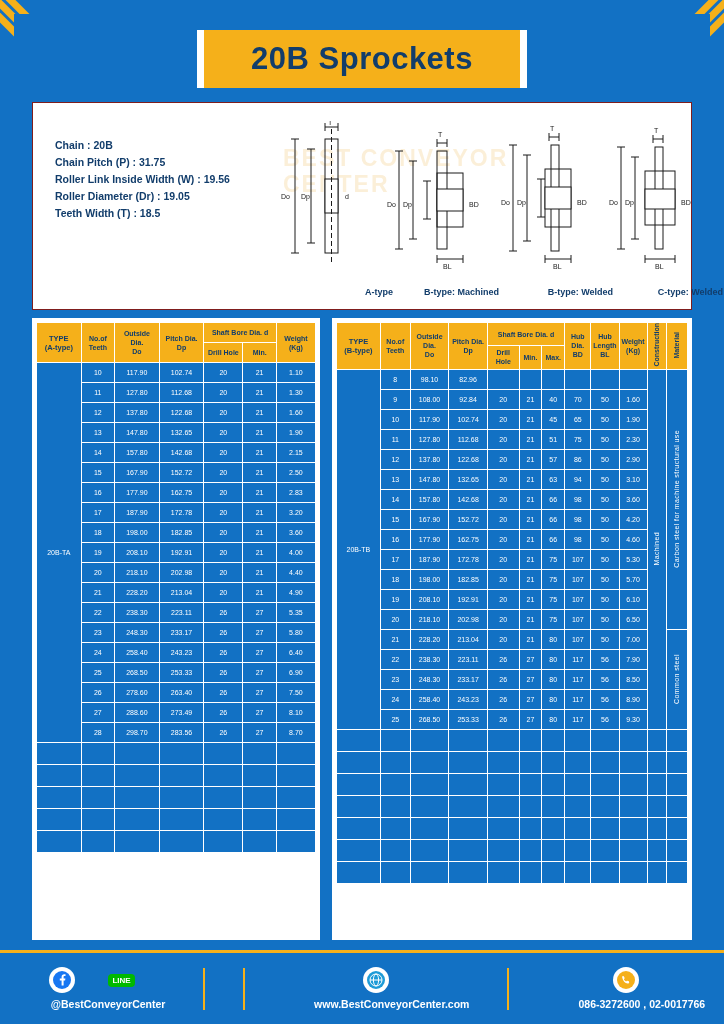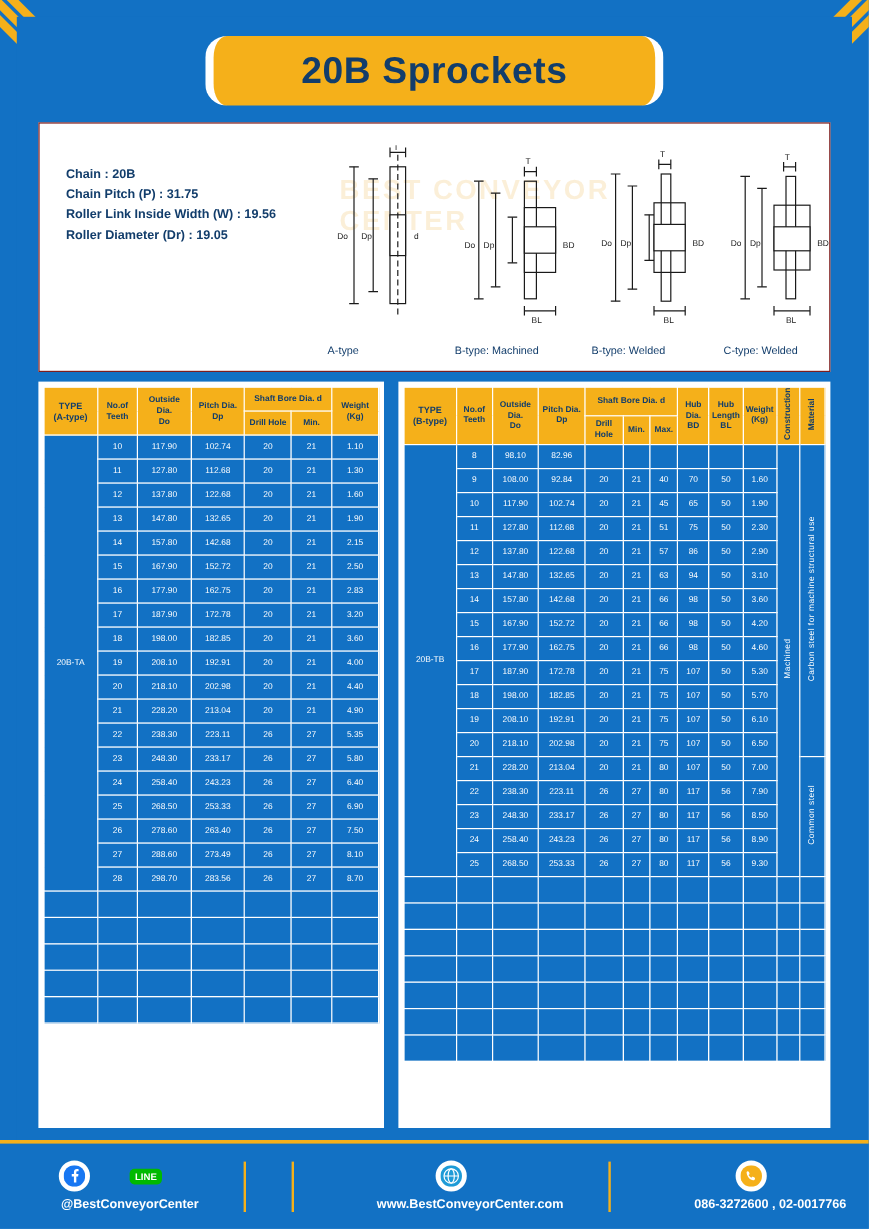--- a/index.html
+++ b/index.html
@@ -36,25 +36,24 @@
     position:absolute;
     left:14px; top:14px; right:14px; bottom:72px;
     background:#1271c4;
   }
   
   .title-wrap {
     position:absolute; left:0; right:0; top:16px; display:flex; justify-content:center;
   }
   .title-box {
     background:#f5b01a;
-    width:382px; height:58px;
+    width:330px; height:58px;
     display:flex; align-items:center; justify-content:center;
     border-left:7px solid #ffffff;
     border-right:7px solid #ffffff;
-    border-radius:18px;
   }
   .title-box .t {
     font-size:31px; font-weight:bold; color:#123d6b; letter-spacing:0.5px;
   }
   
   .spec-panel {
     position:absolute; left:18px; right:18px; top:88px; height:208px;
     background:#ffffff; border:1px solid #7f1d1d;
     display:flex;
   }
@@ -65,21 +64,21 @@
   .spec-text div { white-space:nowrap; }
   .spec-figs { flex:1; position:relative; }
   .wm {
     position:absolute; left:18px; top:42px; width:230px; height:120px;
     opacity:0.25; pointer-events:none;
   }
   .wm-txt { font-size:23px; font-weight:bold; color:#f0c069; line-height:26px; letter-spacing:2px;}
   .fig { position:absolute; top:18px; width:120px; height:160px; }
   .fig .cap {
     position:absolute; bottom:-16px; left:0; width:100%;
-    text-align:left; font-size:9px; color:#123d6b; font-weight:normal;
+    text-align:right; font-size:9px; color:#123d6b; font-weight:bold;
   }
   
   .tables { position:absolute; left:18px; right:18px; top:304px; bottom:12px; display:flex; gap:12px;border-radius:17px; }
   .tbl-wrap { background:#ffffff; padding:4px; }
   .tbl-a { width:288px; }
   .tbl-b { flex:1; }
   table { border-collapse:collapse; width:100%; table-layout:fixed; }
   td, th {
     border:1px solid #ffffff;
     font-size:7px; color:#ffffff; text-align:center;
@@ -134,20 +133,21 @@
         <div class="t">20B Sprockets</div>
       </div>
     </div>
 
     <div class="spec-panel">
       <div class="spec-text">
         <div>Chain : 20B</div>
         <div>Chain Pitch (P) : 31.75</div>
         <div>Roller Link Inside Width (W) : 19.56</div>
         <div>Roller Diameter (Dr) : 19.05</div>
+        <div>Teeth Width (T) : 18.5</div>
       </div>
       <div class="spec-figs">
         <div class="wm">
           <div class="wm-txt">BEST CONVEYOR CENTER</div>
         </div>
 
         <div class="fig" style="left:8px;">
           <svg width="120" height="150" viewBox="0 0 120 150">
             <g stroke="#1a1a1a" fill="none" stroke-width="1">
               <line x1="22" y1="18" x2="22" y2="132"></line>

